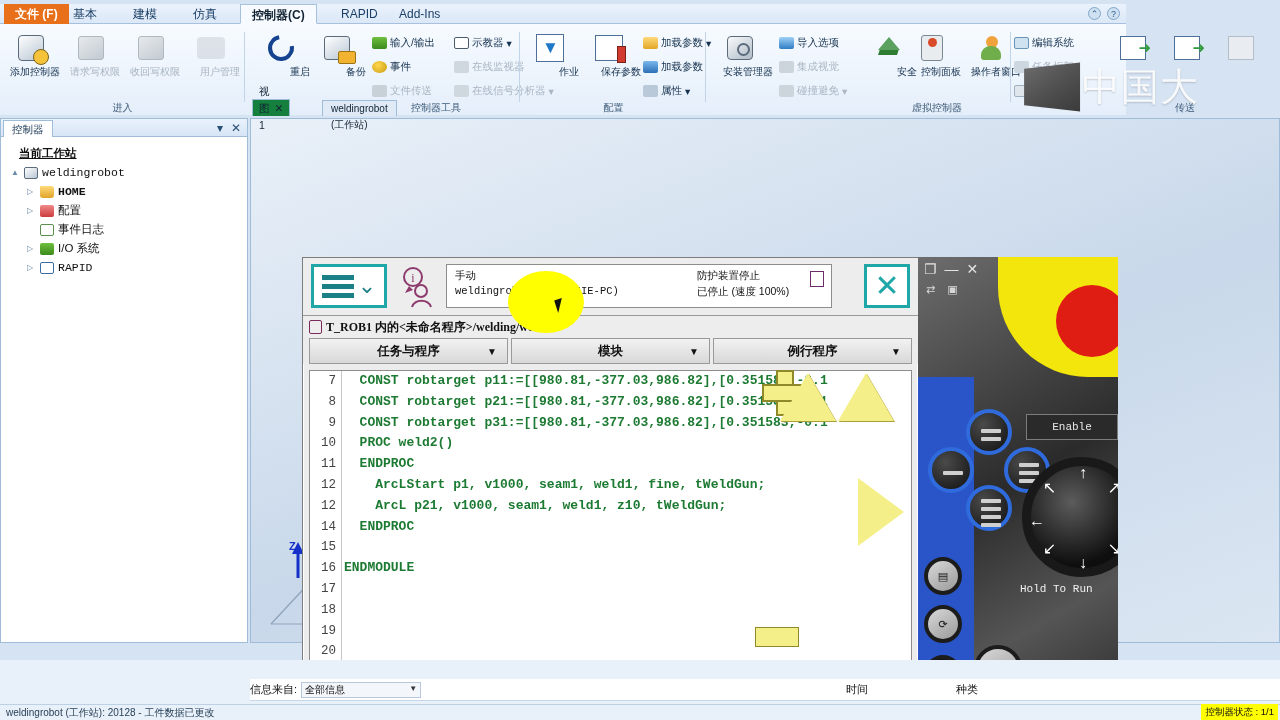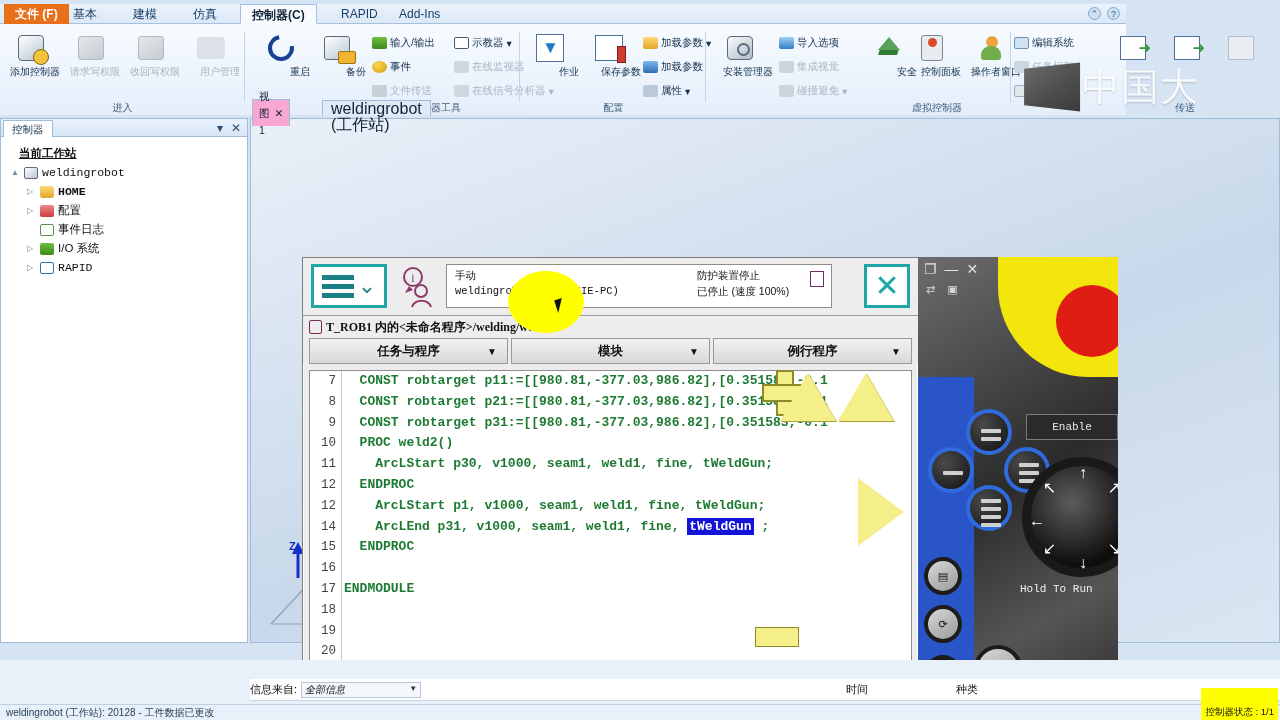--- a/index.html
+++ b/index.html
@@ -247,21 +247,21 @@
         border-bottom:1px solid #c6d6e6;display:flex;align-items:center;font-size:11px;color:#111;}
   #bhdr .lab{margin-left:0;}
   #bhdr .cmb{width:120px;height:16px;background:#f3f7fb;border:1px solid #b6c8da;margin-left:4px;
         position:relative;font-size:10px;}
   #bhdr .cmb .ar{position:absolute;right:3px;top:1px;font-size:8px;color:#333;}
   #bhdr .col{position:absolute;font-size:11px;}
   #statusline{position:absolute;left:0;bottom:0;width:1280px;height:16px;
         background:#e8f0fa;border-top:1px solid #bdd0e4;font-size:10px;color:#2a4258;
         line-height:16px;padding-left:6px;}
   #ctrlstat{position:absolute;right:2px;bottom:0;height:16px;background:#ffff00;color:#111;
-        font-size:9.5px;line-height:16px;padding:16px 4px;}
+        font-size:9.5px;line-height:16px;padding:0 4px;}
 </style>
 </head>
 <body>
 
 <div id="ribbon">
 
   <div id="tabstrip">
     <div class="tab file" style="left:4px;">文件 (F)</div>
     <div class="tab" style="left:62px;">基本</div>
     <div class="tab" style="left:122px;">建模</div>
@@ -508,25 +508,25 @@
       <line x1="10" y1="320" x2="330" y2="320" stroke="#8fa5bd" stroke-width="1"></line>
     </svg>
     <svg id="zaxisicn" style="position:absolute;left:34px;bottom:62px;width:26px;height:40px;" viewBox="0 0 26 40">
       <line x1="13" y1="38" x2="13" y2="10" stroke="#1430c8" stroke-width="3"></line>
       <polygon points="13,2 7,14 19,14" fill="#1430c8"></polygon>
     </svg>
     <div id="zaxis">Z</div>
   </div>
 
   <div style="position:absolute;left:250px;top:-16px;height:18px;">
-    <div style="position:absolute;left:2px;top:0;height:27px;line-height:17px;padding:0 6px;background:#f9a8d4;border:1px solid #9fbcd9;border-bottom:none;font-size:10.5px;color:#123;display:flex;gap:5px;align-items:center;">
+    <div style="position:absolute;left:2px;top:0;height:17px;line-height:17px;padding:0 6px;background:#15803d;border:1px solid #9fbcd9;border-bottom:none;font-size:10.5px;color:#123;display:flex;gap:5px;align-items:center;">
       <span>视图1</span>
       <span style="font-weight:bold;">✕</span>
     </div>
-    <div style="position:absolute;left:72px;top:1px;height:16px;line-height:16px;padding:0 8px;background:#dfeaf6;border:1px solid #9fbcd9;border-bottom:none;font-size:16px;color:#123;">weldingrobot (工作站)</div>
+    <div style="position:absolute;left:72px;top:1px;height:16px;line-height:16px;padding:0 8px;background:#dfeaf6;border:1px solid #9fbcd9;border-bottom:none;font-size:10px;color:#123;">weldingrobot (工作站)</div>
   </div>
 
   <div id="tp">
 
     <div id="tphdr">
       <div id="menubtn">
         <span class="hamb">
             <i></i>
             <i></i>
             <i></i>
@@ -585,24 +585,23 @@
           <div class="gl-n">17</div>
           <div class="gl-n">18</div>
           <div class="gl-n">19</div>
           <div class="gl-n">20</div>
         </div>
       <div id="codelines">
           <div class="cline">  CONST robtarget p11:=[[980.81,-377.03,986.82],[0.351583,-0.1</div>
           <div class="cline">  CONST robtarget p21:=[[980.81,-377.03,986.82],[0.351583,-0.1</div>
           <div class="cline">  CONST robtarget p31:=[[980.81,-377.03,986.82],[0.351583,-0.1</div>
           <div class="cline">  PROC weld2()</div>
-          <div class="cline">    ArcLStart p30, v1000, seam1, weld1, fine, tWeldGun;</div>
           <div class="cline">  ENDPROC</div>
           <div class="cline">    ArcLStart p1, v1000, seam1, weld1, fine, tWeldGun;</div>
-          <div class="cline">    ArcLEnd p31, v1000, seam1, weld1, fine, <span class="sel">tWeldGun</span> ;</div>
+          <div class="cline">    ArcL p21, v1000, seam1, weld1, z10, tWeldGun;</div>
           <div class="cline">  ENDPROC</div>
           <div class="cline"></div>
           <div class="cline">ENDMODULE</div>
         </div>
     </div>
 
     <div id="btnrow">
       <div class="tbtn">
         <span>添加指令</span>
         <span class="up">▲</span>
@@ -716,21 +715,21 @@
   <div class="deco playtri" style="left:858px;top:363px;"></div>
   <div class="deco ybox" style="left:755px;top:512px;"></div>
   <div id="cursorglow" class="deco"></div>
   <div id="cursorarrow" class="deco"></div>
 </div>
 
 <div id="bottom">
   <div id="bhdr">
     <span class="lab">信息来自:</span>
     <span class="cmb">
-      <span style="padding-left:3px;font-style:italic;">全部信息</span>
+      <span style="padding-left:3px;">全部信息</span>
       <span class="ar">▼</span>
     </span>
     <span class="col" style="left:596px;">时间</span>
     <span class="col" style="left:706px;">种类</span>
   </div>
   <div id="statusline">weldingrobot (工作站): 20128 - 工件数据已更改</div>
   <div id="ctrlstat">控制器状态 : 1/1</div>
 </div>
 
 </body></html>

